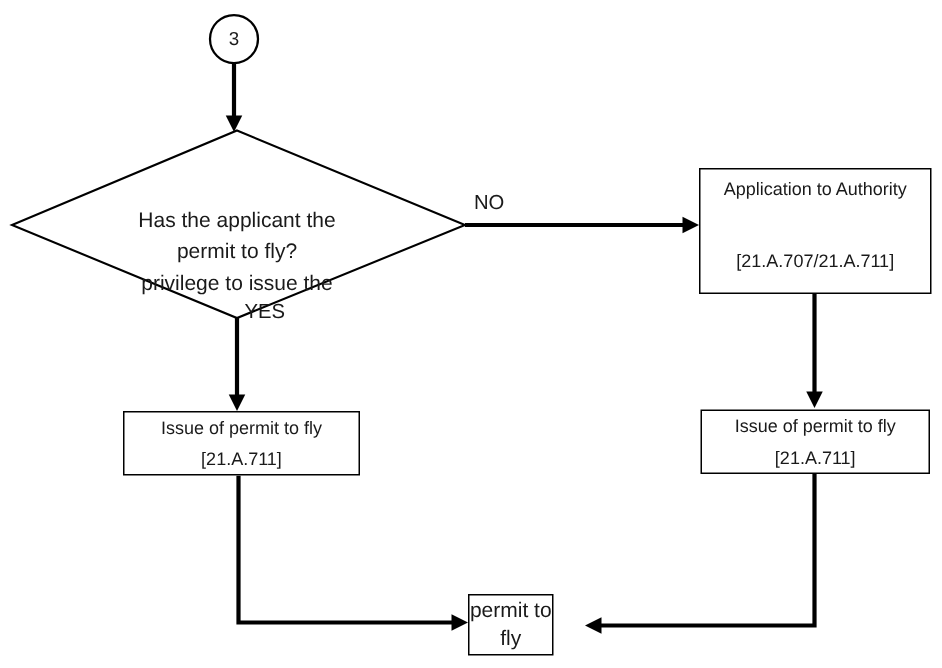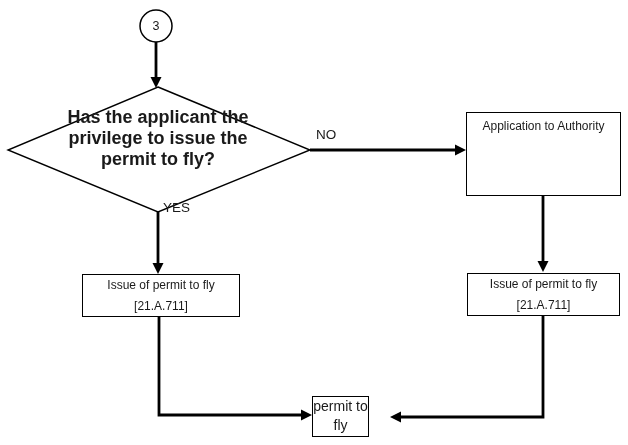--- a/index.html
+++ b/index.html
@@ -25,26 +25,25 @@
     display: flex;
     flex-direction: column;
     align-items: center;
     justify-content: space-between;
     text-align: center;
     font-size: 12px;
   }
   .decision-text {
     position: absolute;
     left: 58px;
-    top: 107px;
+    top: 136px;
     width: 200px;
     text-align: center;
-    font-size: 18px;
+    font-size: 14px;
     line-height: 21px;
-    font-weight: bold;
   }
   .edge-label {
     position: absolute;
     font-size: 13.5px;
     background: transparent;
   }
   .start-label {
     position: absolute;
     left: 140px;
     top: 10px;
@@ -100,29 +99,30 @@
 
     <polygon points="158,87 310,150 158,212 8,150" fill="#ffffff" stroke="#000" stroke-width="1.4"></polygon>
 
     <circle cx="156" cy="26" r="16" fill="#ffffff" stroke="#000" stroke-width="1.5"></circle>
   </svg>
 
   <div class="start-label">3</div>
 
   <div class="decision-text">
     <div>Has the applicant the</div>
+    <div>permit to fly?</div>
     <div>privilege to issue the</div>
-    <div>permit to fly?</div>
   </div>
 
   <div class="edge-label" style="left:316px; top:127px;">NO</div>
   <div class="edge-label" style="left:163px; top:200px;">YES</div>
 
   <div class="node" style="left:466px; top:112px; width:155px; height:84px; line-height:26px; padding-bottom:8px;">
     <div>Application to Authority</div>
+    <div>[21.A.707/21.A.711]</div>
   </div>
 
   <div class="node" style="left:82px; top:274px; width:158px; height:43px; line-height:20px;">
     <div>Issue of permit to fly</div>
     <div>[21.A.711]</div>
   </div>
 
   <div class="node" style="left:467px; top:273px; width:153px; height:43px; line-height:20px;">
     <div>Issue of permit to fly</div>
     <div>[21.A.711]</div>

